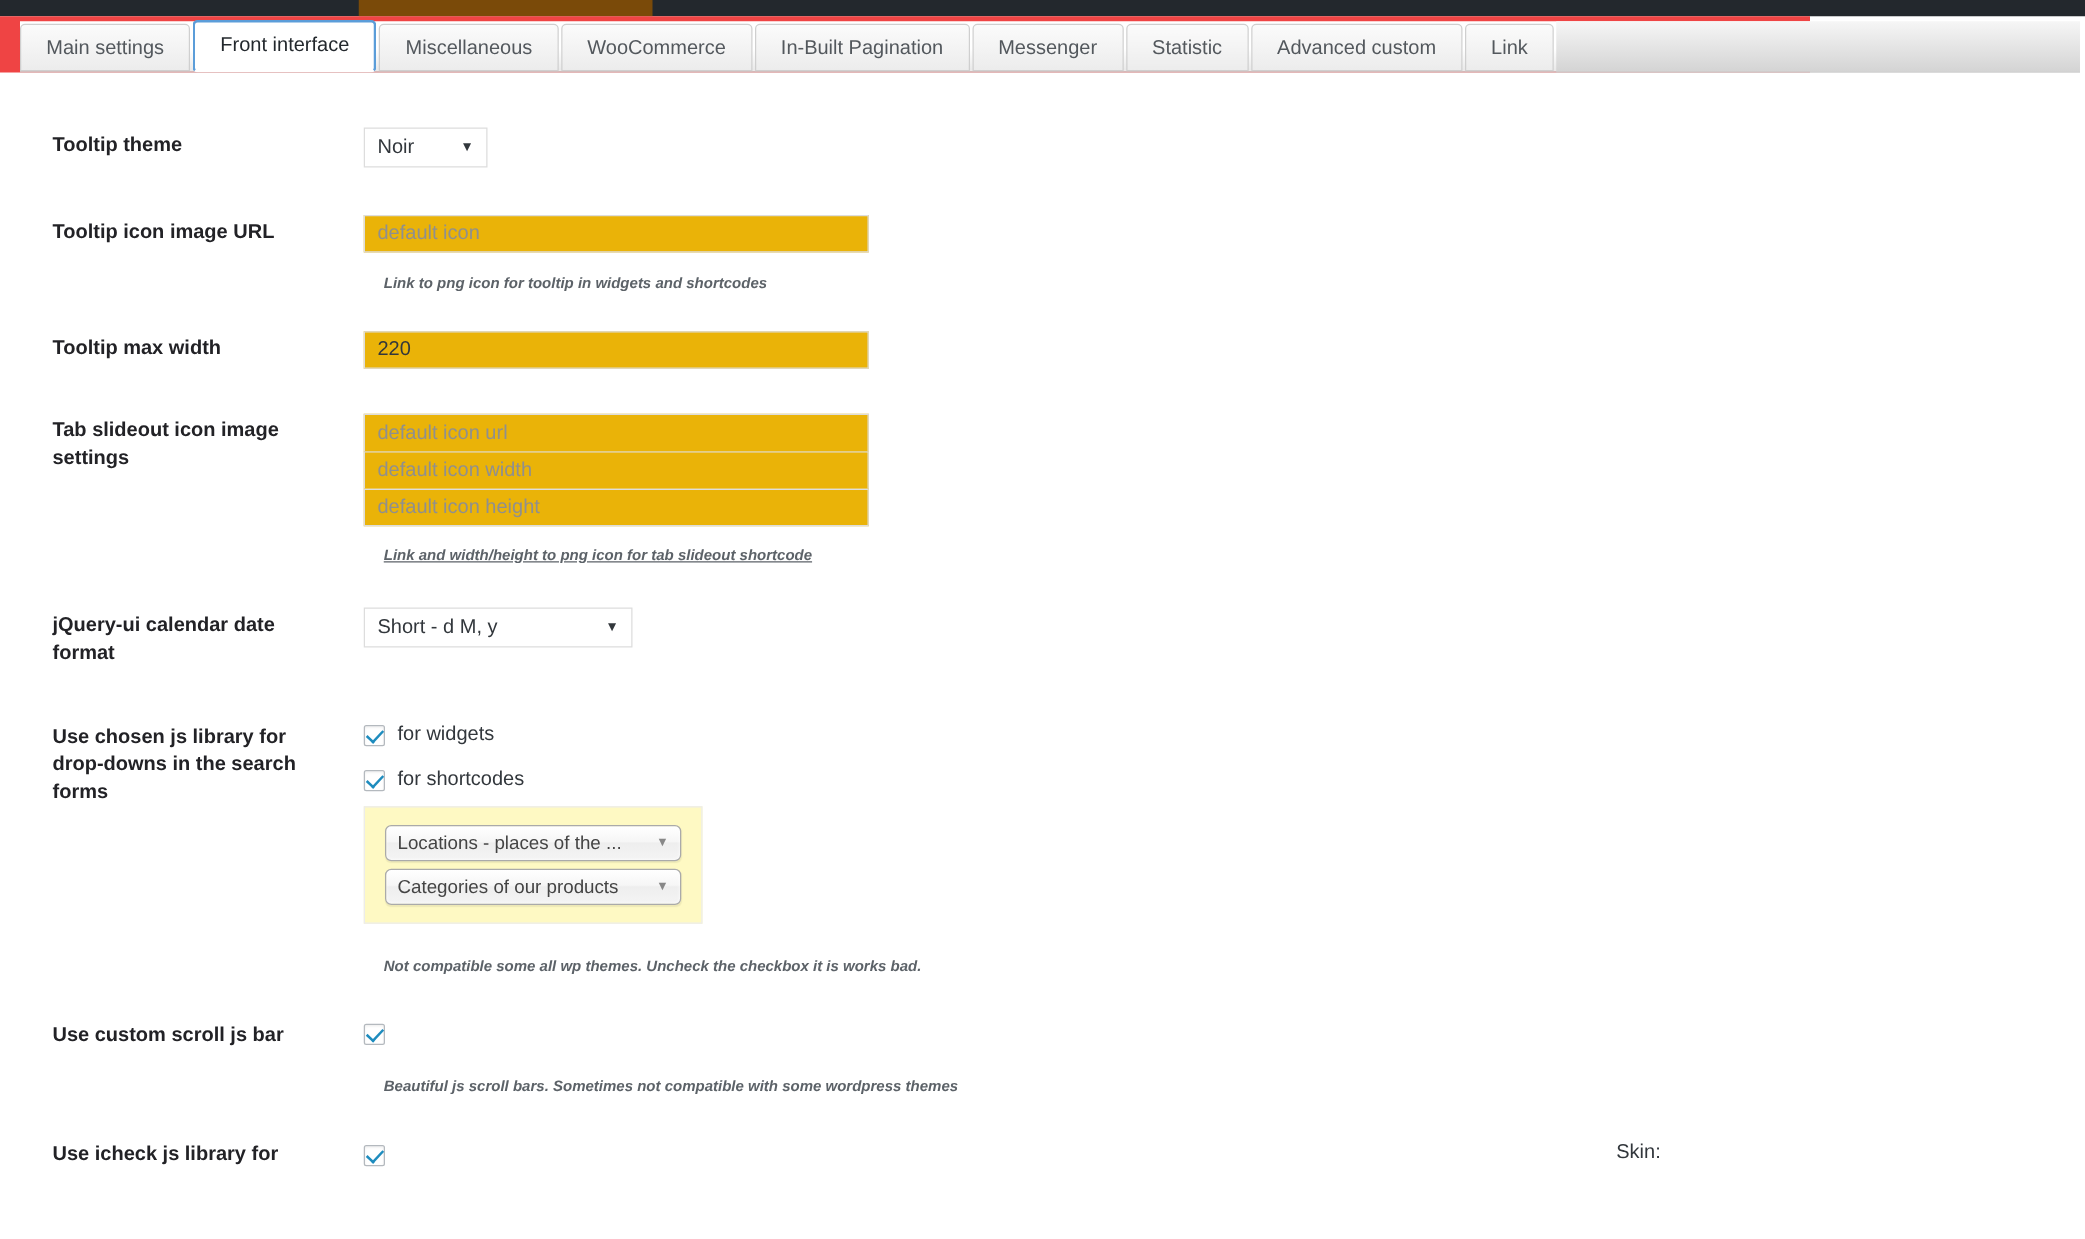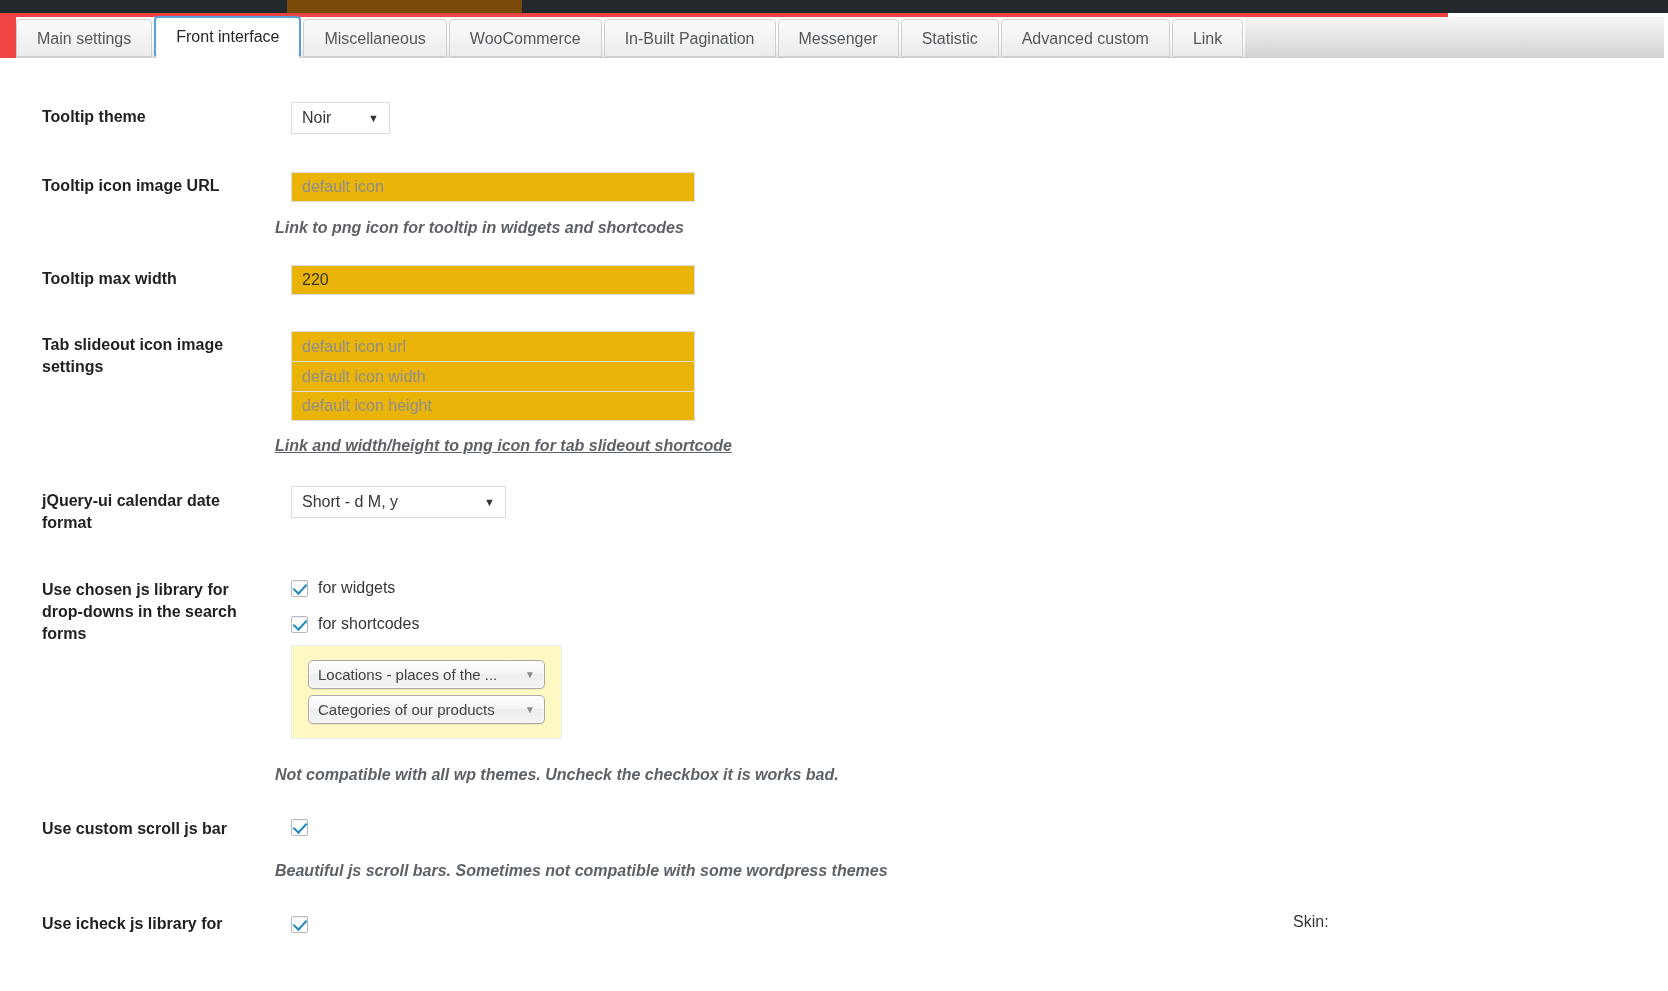--- a/index.html
+++ b/index.html
@@ -119,22 +119,22 @@
     align-items: center;
     justify-content: space-between;
     cursor: pointer;
     user-select: none;
     text-align: right;
   }
   .sel .caret { font-size: 11px; color: #32373c; margin-left: 14px; }
 
   .desc {
     position: absolute;
-    left: 275px;
-    font-size: 16px;
+    left: 307px;
+    font-size: 12px;
     font-weight: bold;
     font-style: italic;
     color: #5c6268;
     white-space: nowrap;
   }
 
   .cbrow {
     position: absolute;
     display: flex;
     align-items: center;
@@ -277,21 +277,21 @@
       <div class="chosen-sel">
         <span>Locations - places of the ...</span>
         <span class="caret">▼</span>
       </div>
       <div class="chosen-sel">
         <span>Categories of our products</span>
         <span class="caret">▼</span>
       </div>
     </div>
 
-    <div class="desc" style="top:187px;">Not compatible with all wp themes. Uncheck the checkbox it is works bad.</div>
+    <div class="desc" style="top:187px;">Not compatible some all wp themes. Uncheck the checkbox it is works bad.</div>
   </div>
 
   <div class="row" style="top:760px;">
     <div class="label">Use custom scroll js bar</div>
     <div class="cbrow" style="left:291px; top:1px;">
       <span class="cb checked"></span>
     </div>
     <div class="desc" style="top:44px;">Beautiful js scroll bars. Sometimes not compatible with some wordpress themes</div>
   </div>
 

